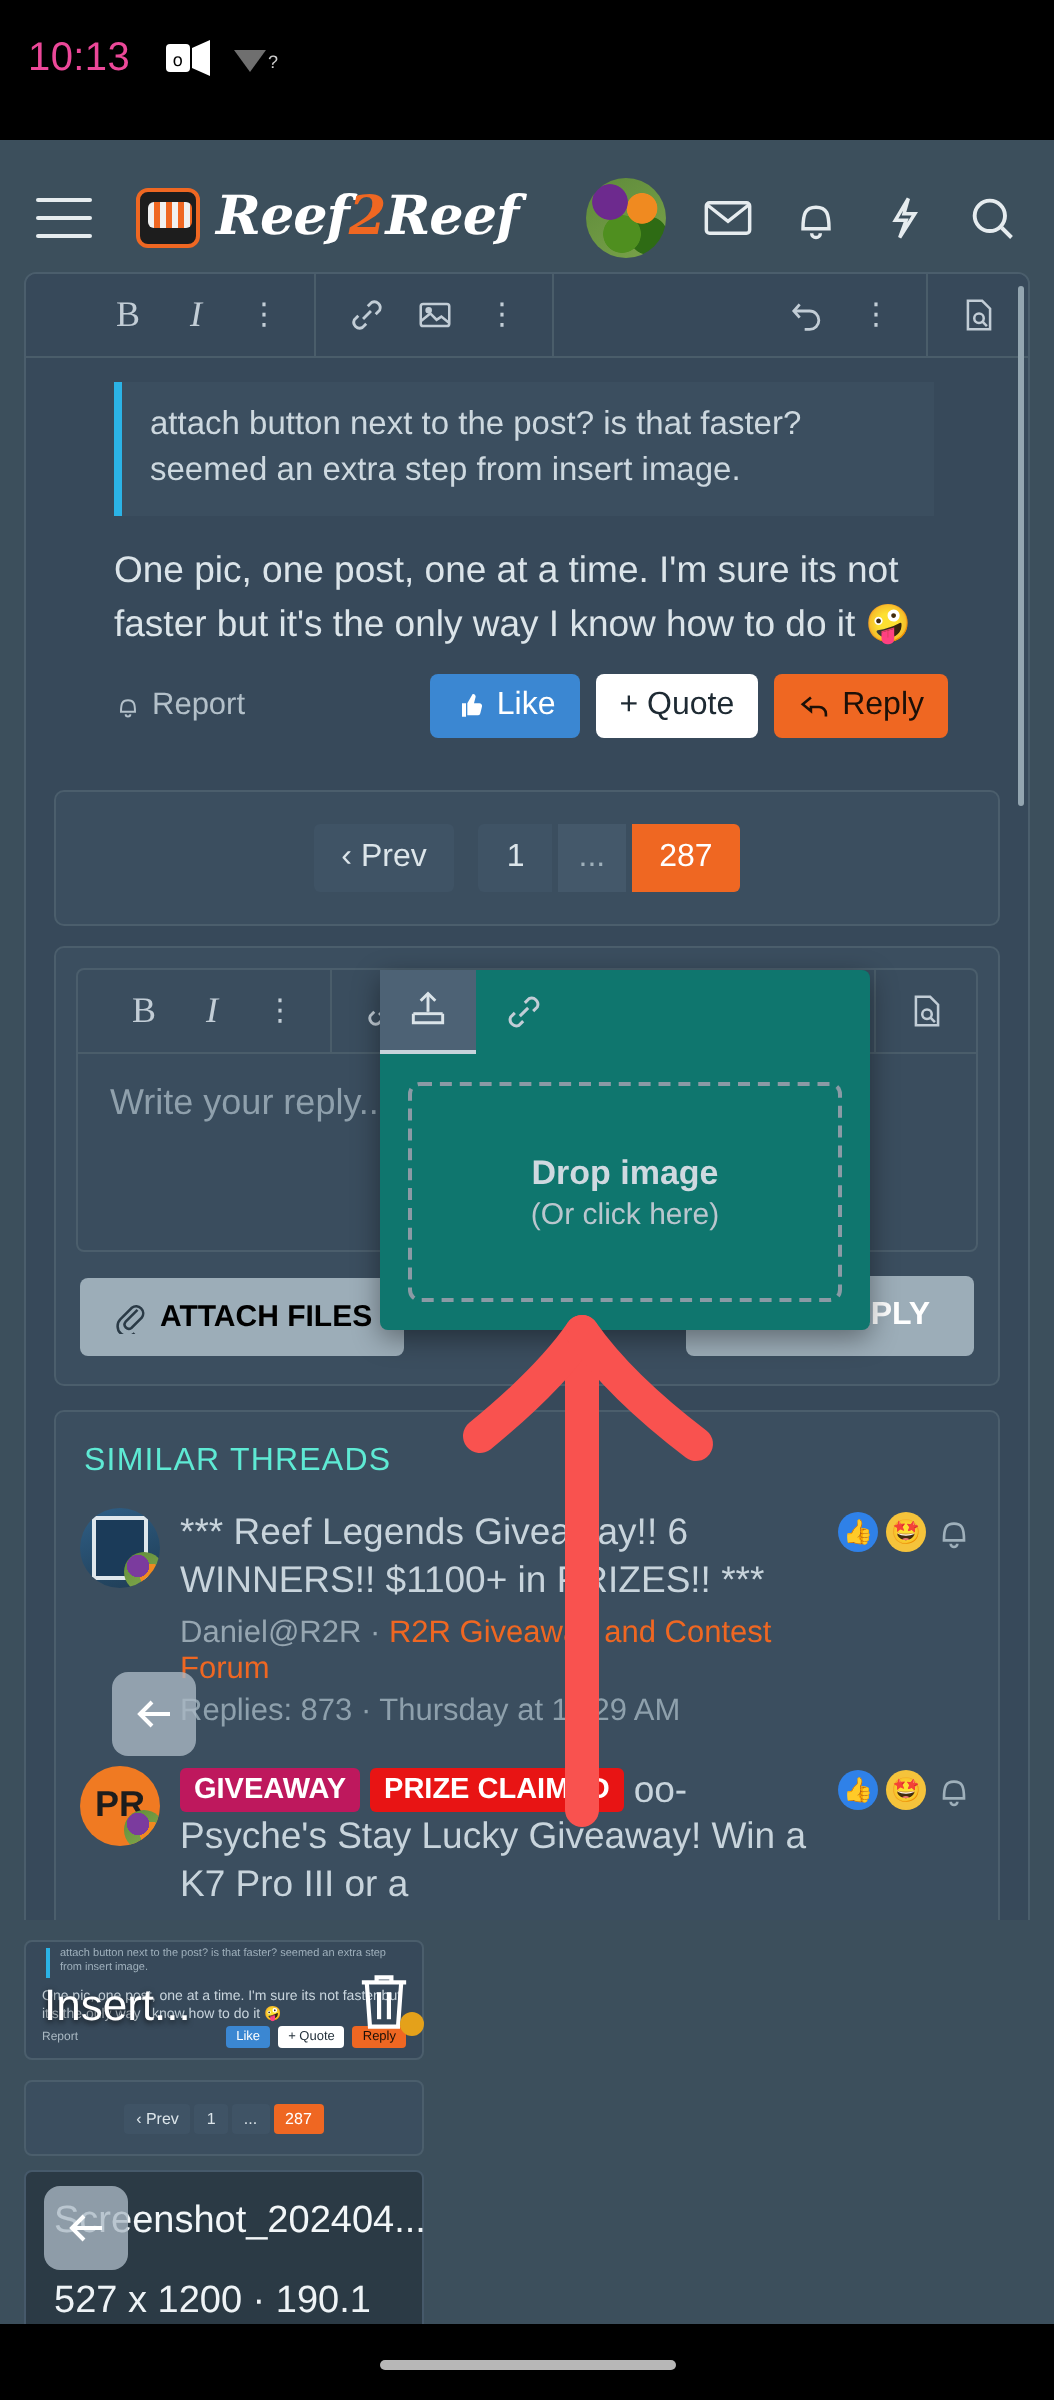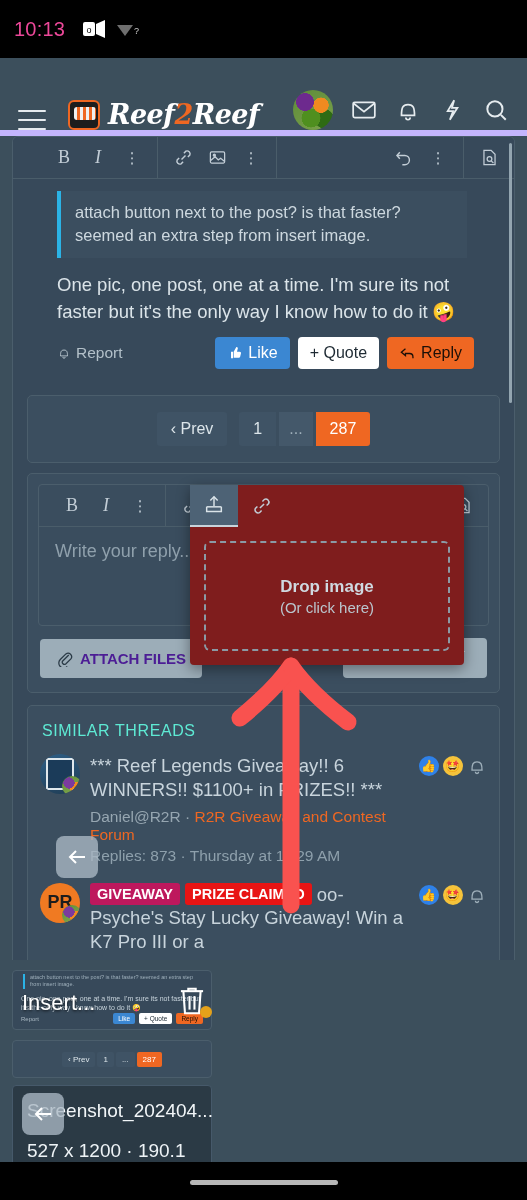--- a/index.html
+++ b/index.html
@@ -19,22 +19,23 @@
   }
   .sb-time { font-size: 20px; font-weight: 400; }
   .sb-left-icons { display: flex; align-items: center; gap: 10px; margin-left: 18px; }
   .sb-right { margin-left: auto; display: flex; align-items: center; gap: 5px; }
   .sb-batt-text { font-size: 19px; }
   .icon-sm { display: inline-block; }
 
   
   .appbar {
     height: 78px; background: #3c4f5c;
-    display: flex; align-items: flex-end; padding: 0 18px;
-    border-bottom: 6px solid #c4b5fd;
+    display: flex; align-items: center; padding: 0 18px;
+    border-bottom: 1px solid #c4b5fd;
+    margin-top: 12px;
   }
   .hamburger { width: 28px; height: 20px; display: flex; flex-direction: column; justify-content: space-between; cursor: pointer; }
   .hamburger span { display: block; height: 2px; background: #e6ecef; border-radius: 1px; }
   .brand { display: flex; align-items: center; gap: 8px; margin-left: 22px; }
   .brand-mark {
     width: 32px; height: 30px; border-radius: 6px; background: #1d1d1d;
     border: 2px solid #ef6722; position: relative; overflow: hidden;
   }
   .brand-mark:after {
     content:""; position:absolute; left: 4px; top: 5px; width: 22px; height: 13px;
@@ -132,32 +133,32 @@
   .reply-box {
     margin: 10px 10px 0 10px; background: #3a4d5e;
     border: 1px solid #4b5e6c; border-radius: 4px; overflow: hidden;
   }
   .reply-toolbar {
     display: flex; align-items: center; height: 42px; border-bottom: 1px solid #4a5d6a; padding-left: 8px;
   }
   .reply-area { height: 98px; padding: 14px 16px; color: #8fa0ac; font-size: 18px; }
   .reply-actions { display: flex; align-items: center; padding: 12px 12px 4px 12px; }
   .btn-attach {
-    background: #9cadb8; color: #4c1d95; font-size: 15px; font-weight: 700;
+    background: #9cadb8; color: #000000; font-size: 15px; font-weight: 700;
     padding: 11px 16px; border-radius: 4px; display: inline-flex; align-items: center; gap: 7px;
   }
   .btn-post {
     margin-left: auto; background: #9cadb8; color: #fff; font-size: 16px; font-weight: 700;
     padding: 11px 22px; border-radius: 4px;
   }
 
   
   .popover {
-    position: absolute; left: 190px; top: 349px; width: 274px;
-    background: #7f1d1d; border-radius: 4px; box-shadow: 0 4px 14px rgba(0,0,0,.4);
+    position: absolute; left: 190px; top: 349px; width: 245px;
+    background: #0f766e; border-radius: 4px; box-shadow: 0 4px 14px rgba(0,0,0,.4);
     z-index: 20;
   }
   .pop-tabs { display: flex; height: 42px; }
   .pop-tab {
     width: 48px; display: flex; align-items: center; justify-content: center;
     color: #c8d3db; cursor: pointer;
   }
   .pop-tab.active { background: #4d6275; border-bottom: 2px solid #c8d3db; }
   .pop-body { padding: 14px; }
   .dropzone {

